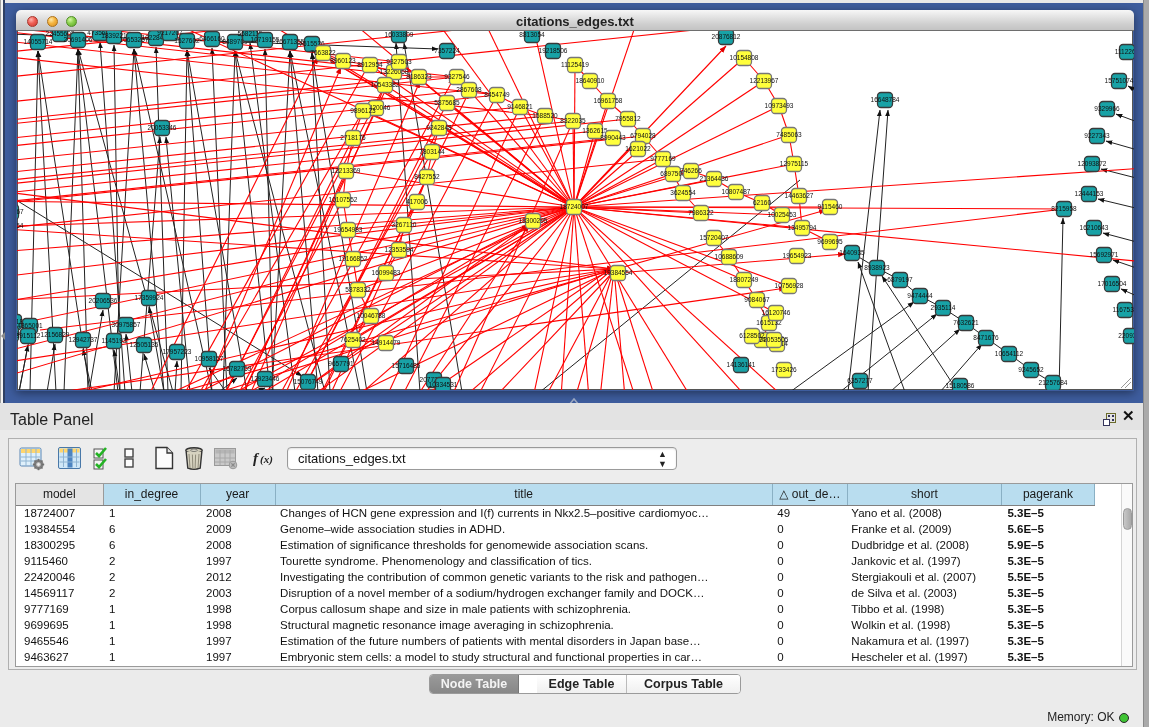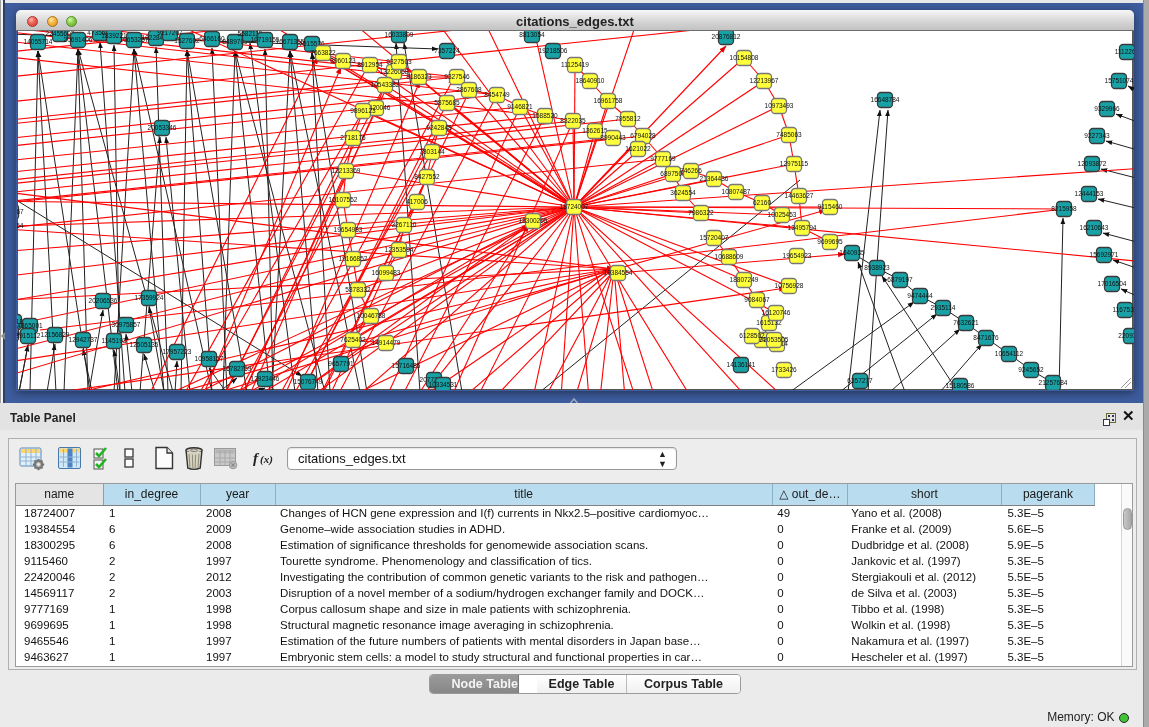--- a/index.html
+++ b/index.html
@@ -5,35 +5,35 @@
 #desk { position:absolute; left:0; top:3px; width:1143px; height:400px; background:#3e5d9e; }
 #lstrip { position:absolute; left:0; top:0; width:5px; height:403px; z-index:3; background:linear-gradient(90deg,#a0a0a0 0 1.5px,#f2f2f2 1.5px 3px,#2e3f63 3px 5px); }
 #rstrip { position:absolute; right:0; top:0; width:6px; height:727px; background:#aaa; border-left:1px solid #8a8a8a; }
 #win { position:absolute; left:16px; top:10px; width:1118px; height:381px; border-radius:5px 5px 0 0; box-shadow:0 2px 10px rgba(0,0,0,0.45); }
 #tbar { position:absolute; left:0; top:0; width:100%; height:21px; border-radius:5px 5px 0 0; background:linear-gradient(#f7f7f7,#cfcfcf 70%,#c3c3c3); border-bottom:1px solid #6e6e6e; }
 #tbar .tl { position:absolute; top:5.5px; width:11px; height:11px; border-radius:50%; }
 #title { position:absolute; top:4px; width:100%; text-align:center; font-size:13px; font-weight:bold; color:#222; }
 #canvas { position:absolute; left:1px; top:21px; width:1116px; height:359px; background:#fff; border-left:1px solid #555; border-right:1px solid #555; border-bottom:1px solid #555; overflow:hidden; }
 #tp { position:absolute; left:0; top:403px; width:1143px; height:324px; background:#ebebeb; }
 #tphd { position:absolute; left:0; top:0; width:100%; height:27px; background:#e3e3e3; }
-#tp .hd { position:absolute; left:10px; top:8px; font-size:12px; color:#222;font-weight:bold; }
+#tp .hd { position:absolute; left:10px; top:8px; font-size:16px; color:#222; }
 #fl { position:absolute; left:1102px; top:9px; }
 #xx { position:absolute; left:1122px; top:4px; font-size:15px; font-weight:bold; color:#111; }
 #panel { position:absolute; left:8px; top:35px; width:1129px; height:232px; border:1px solid #b0b0b0; background:#ededed; }
 #tools { position:absolute; left:4px; top:4px; height:34px; width:100%; }
 #tools .ic { position:absolute; top:2px; }
 #combo { position:absolute; left:274px; top:4px; width:390px; height:23px; background:#fff; border:1px solid #9a9a9a; border-radius:4px; font-size:13px; color:#111; line-height:21px; padding-left:10px; box-shadow:inset 0 1px 2px rgba(0,0,0,0.12); }
 #combo .arr { position:absolute; right:9px; top:2px; font-size:9px; color:#222; line-height:9.5px; }
 #tblwrap { position:absolute; left:6px; top:44px; width:1118px; height:184px; background:#fff; border:1px solid #9a9a9a; overflow:hidden; }
 table { border-collapse:collapse; table-layout:fixed; width:1079px; font-size:11.5px; }
 th { height:21px; background:#b9ddef; border-right:1px solid #8ab0c4; border-bottom:1px solid #808080; font-weight:normal; font-size:12px; color:#1a1a1a; }
 th.c0 { background:#e4e4e4; border-right:1px solid #9a9a9a; }
 td { height:16px; color:#111; white-space:nowrap; overflow:hidden; padding:0; }
 .c0 { width:87px; } .c1 { width:97px; } .c2 { width:75px; } .c3 { width:497px; } .c4 { width:75px; } .c5 { width:154px; } .c6 { width:93px; }
-td.c0 { padding-left:8px; } td.c1 { padding-left:6px; } td.c2 { padding-left:6px; } td.c3 { padding-left:5px; } td.c4 { padding-left:5px;margin-left:20px; } td.c5 { padding-left:4px; } td.c6 { padding-left:6px; }
+td.c0 { padding-left:8px; } td.c1 { padding-left:6px; } td.c2 { padding-left:6px; } td.c3 { padding-left:5px; } td.c4 { padding-left:5px;margin-left:20px; } td.c5 { padding-left:4px; } td.c6 { padding-left:6px;font-weight:bold; }
 #vsb { position:absolute; right:0px; top:0px; width:11px; height:182px; background:#fafafa; border-left:1px solid #d5d5d5; }
 #vsb .th { position:absolute; left:1px; top:24px; width:9px; height:22px; border-radius:5px; background:linear-gradient(90deg,#c8c8c8,#a8a8a8); border:1px solid #999; }
 #tabs { position:absolute; left:429px; top:271px; z-index:5; height:20px; border:1px solid #9a9a9a; border-radius:4px; background:#fff; overflow:hidden; font-size:12.5px; font-weight:bold; }
 #tabs span { display:inline-block; height:20px; line-height:19px; text-align:center; color:#222; background:linear-gradient(#fff,#eee); border-right:1px solid #bbb; vertical-align:top; }
 #tabs span.sel { background:linear-gradient(#9a9a9a,#858585); color:#f4f4f4; border-right:1px solid #777; }
 #mem { position:absolute; right:14px; top:307px; font-size:12px; color:#222; }
 #mem .dot { display:inline-block; width:10.5px; height:10.5px; border-radius:50%; background:#3fc434; border:1px solid #2a2a2a; vertical-align:-2px; margin-left:4px; }
 </style></head>
 <body>
 <div id="lstrip"></div>
@@ -684,21 +684,21 @@
       <div class="ic" style="left:238px;"><svg width="30" height="26" viewBox="0 0 30 26">
             <text x="2" y="18" font-family="Liberation Serif, serif" font-style="italic" font-weight="bold" font-size="15" fill="#222">f</text>
             <text x="9" y="18" font-family="Liberation Serif, serif" font-style="italic" font-weight="bold" font-size="11" fill="#222">(x)</text>
           </svg></div>
       <div id="combo">citations_edges.txt<span class="arr">▲<br>▼</span></div>
     </div>
     <div id="tblwrap">
       <table>
         <tbody>
             <tr>
-              <th class="c0">name</th>
+              <th class="c0">model</th>
               <th class="c1">in_degree</th>
               <th class="c2">year</th>
               <th class="c3">title</th>
               <th class="c4">△ out_de…</th>
               <th class="c5">short</th>
               <th class="c6">pagerank</th>
             </tr>
 <tr>
               <td class="c0">18724007</td>
               <td class="c1">1</td>
@@ -734,21 +734,21 @@
               <td class="c4">0</td>
               <td class="c5">Jankovic et al. (1997)</td>
               <td class="c6">5.3E–5</td>
             </tr>
 <tr>
               <td class="c0">22420046</td>
               <td class="c1">2</td>
               <td class="c2">2012</td>
               <td class="c3">Investigating the contribution of common genetic variants to the risk and pathogen…</td>
               <td class="c4">0</td>
-              <td class="c5">Stergiakouli et al. (2012)</td>
+              <td class="c5">Stergiakouli et al. (2007)</td>
               <td class="c6">5.5E–5</td>
             </tr>
 <tr>
               <td class="c0">14569117</td>
               <td class="c1">2</td>
               <td class="c2">2003</td>
               <td class="c3">Disruption of a novel member of a sodium/hydrogen exchanger family and DOCK…</td>
               <td class="c4">0</td>
               <td class="c5">de Silva et al. (2003)</td>
               <td class="c6">5.3E–5</td>
@@ -789,19 +789,19 @@
               <td class="c5">Hescheler et al. (1997)</td>
               <td class="c6">5.3E–5</td>
             </tr>
       </tbody>
         </table>
       <div id="vsb">
           <div class="th"></div>
         </div>
     </div>
   </div>
-  <div id="tabs"><span class="sel" style="width:89px;text-align:right;">Node Table</span><span style="width:90px;margin-left:18px;">Edge Table</span><span style="width:113px;border-right:none;">Corpus Table</span></div>
+  <div id="tabs"><span class="sel" style="width:89px;">Node Table</span><span style="width:90px;margin-left:18px;">Edge Table</span><span style="width:113px;border-right:none;">Corpus Table</span></div>
   <div id="mem">Memory: OK<span class="dot"></span></div>
 </div>
 <svg width="6" height="8" viewBox="0 0 6 8" style="position:absolute;left:0px;top:332px;z-index:6;">
     <path d="M5 0 L1 4 L5 8 Z" fill="#8a8a8a"></path>
   </svg>
 <div id="rstrip"></div>
 
 </body></html>

